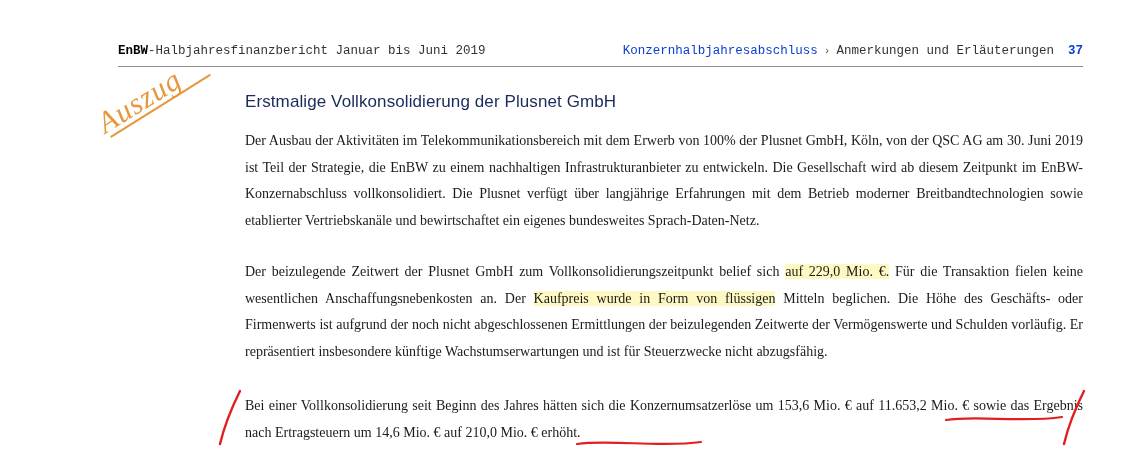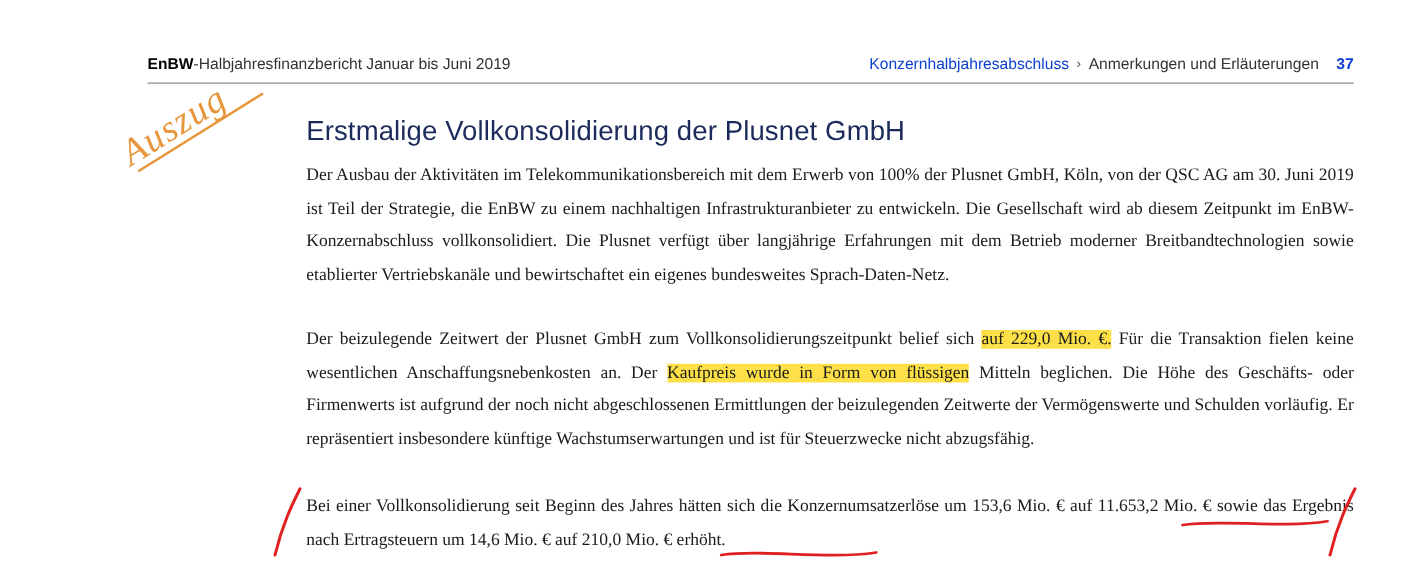--- a/index.html
+++ b/index.html
@@ -23,21 +23,21 @@
     background: #ffffff;
   }
 
   
   .header {
     position: absolute;
     left: 118px;
     top: 44px;
     width: 965px;
     height: 20px;
-    font-family: Liberation Sans, sans-serif;
+    font-family: Liberation Mono, monospace;
     font-size: 12.5px;
     color: #333333;
     display: flex;
     align-items: baseline;
   }
   .header-left {
     white-space: nowrap;
   }
   .header-left .brand {
     font-weight: bold;
@@ -78,21 +78,21 @@
     background: #8e8e8e;
   }
 
   
   .headline {
     position: absolute;
     left: 245px;
     top: 92px;
     width: 700px;
     font-family: "Liberation Sans", sans-serif;
-    font-size: 22px;
+    font-size: 17px;
     color: #1b2a5b;
     letter-spacing: 0.1px;
   }
 
   
   .body-block {
     position: absolute;
     left: 245px;
     width: 838px;
     font-family: "Liberation Serif", serif;
@@ -101,21 +101,21 @@
     text-align: justify;
     color: #1a1a1a;
   }
   #para1 { top: 128px; }
   #para2 { top: 259px; }
   #para3 { top: 393px; }
 
   .body-block p { margin: 0; }
 
   .hl {
-    background: #fde047;
+    background: #fef9c3;
   }
 
   
   .stamp {
     position: absolute;
     left: 105px;
     top: 86px;
     width: 130px;
     height: 90px;
     pointer-events: none;

